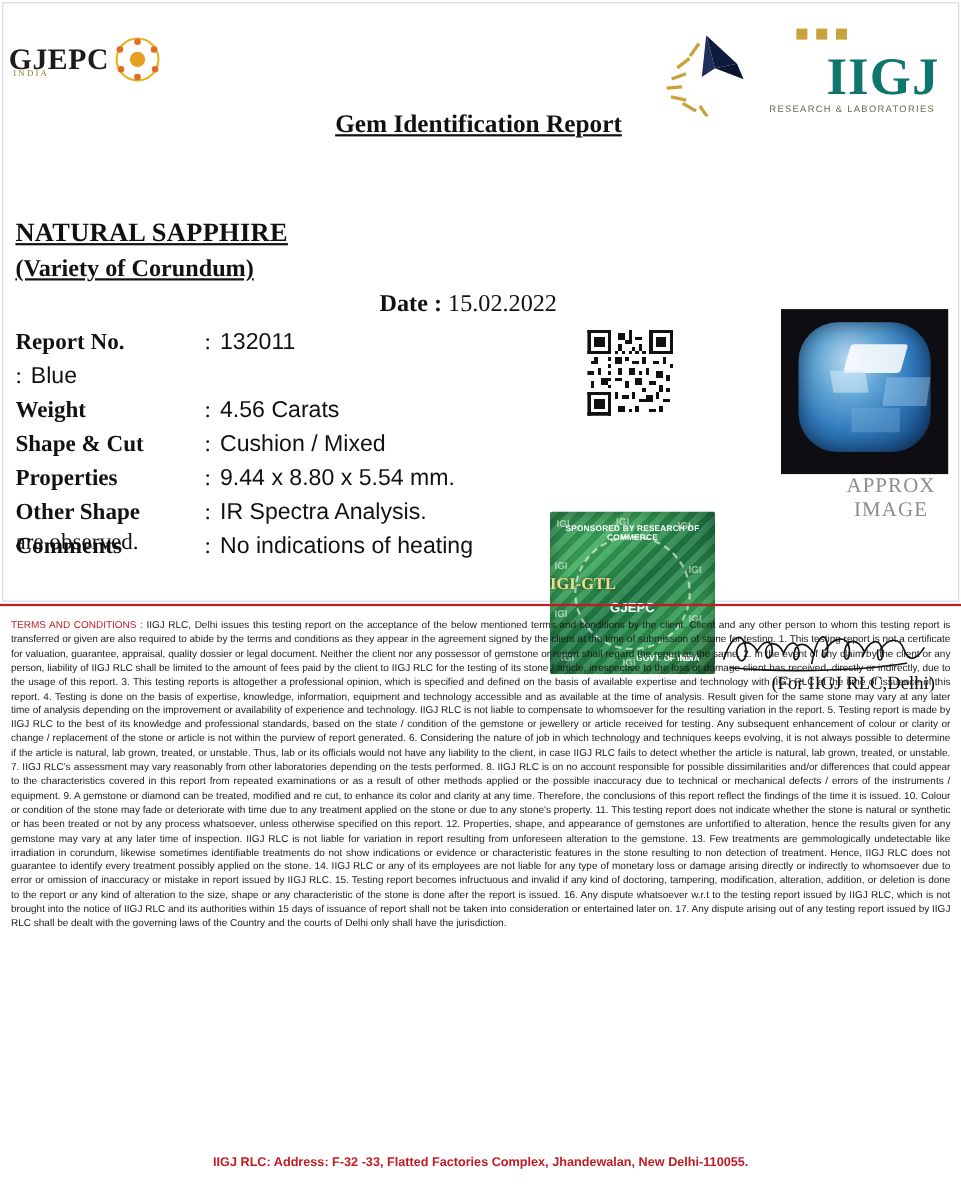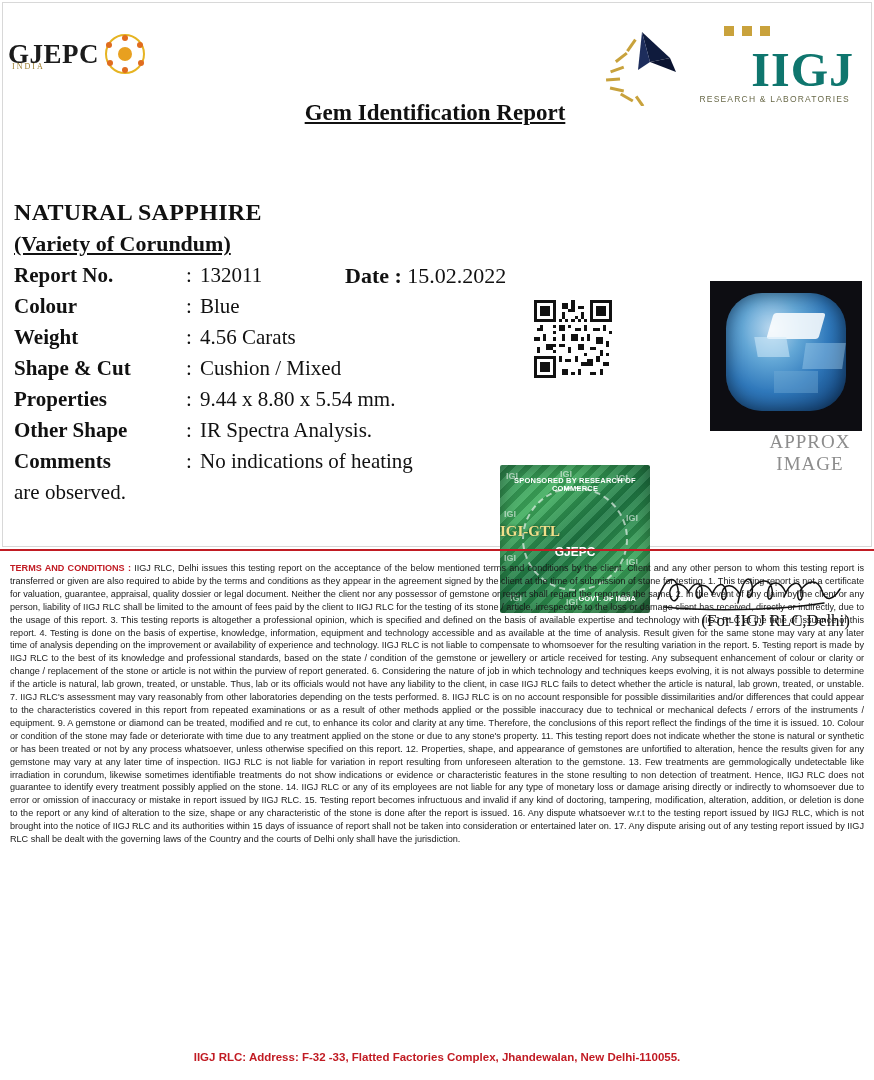--- a/index.html
+++ b/index.html
@@ -26,31 +26,31 @@
 
   .iigj-block { position:absolute; right:14px; top:20px; width:256px; height:74px; }
   .iigj-text { position:absolute; right:6px; top:22px; font-size:48px; font-weight:bold; font-family:"Liberation Serif", serif; letter-spacing:1px; color:#0f766e; }
   .iigj-sub { position:absolute; right:10px; top:74px; font-size:8.5px; letter-spacing:1.2px; color:#6a6a4a; font-family:"Liberation Sans", sans-serif; }
   .iigj-burst { position:absolute; left:0px; top:8px; width:90px; height:78px; }
 
   
   .main { position:relative; }
   .gem-name {
     position:absolute; left:14px; top:104px;
-    font-size:24px; font-weight:bold; letter-spacing:0.3px;
+    font-size:24px; font-weight:bold; text-decoration:underline; letter-spacing:0.3px;
   }
   .gem-variety {
     position:absolute; left:14px; top:136px;
     font-size:22px; font-weight:bold; text-decoration:underline;
   }
   .fields { position:absolute; left:14px; top:168px; width:520px; }
   .frow { display:flex; align-items:baseline; height:31px; font-size:21px; }
   .flabel { width:172px; font-weight:bold; font-family:"Liberation Serif", serif; }
   .fcolon { width:14px; }
-  .fvalue { font-family:Liberation Serif, serif; }
+  .fvalue { font-family:Liberation Sans, sans-serif;margin-top:36px; }
   .date-line { position:absolute; left:345px; top:168px; font-size:22px; font-weight:bold; }
   .date-val { font-weight:normal; }
   .comments-cont { position:absolute; left:14px; top:385px; font-size:21px; }
 
   
   .qr { position:absolute; left:534px; top:205px; width:78px; height:78px; }
   .qr canvas, .qr .qrgrid { width:78px; height:78px; display:block; }
 
   
   .gem-img-box {
@@ -120,21 +120,21 @@
   .divider { position:absolute; left:0; right:0; top:549px; height:2px; background:#c11b23; }
   .frame-top { position:absolute; left:2px; top:2px; right:2px; height:545px; border:1px solid #d8d8d8; pointer-events:none; }
 
   
   .terms {
     position:absolute; left:10px; right:10px; top:562px;
     font-family:"Liberation Sans", sans-serif;
     font-size:9.1px; line-height:1.42; color:#1a1a1a;
     text-align: justify;
   }
-  .terms .tc-head { color:#c11b23; font-weight:bold; }
+  .terms .tc-head { color:#c11b23; font-weight:normal; }
   .footer {
     position:absolute; left:0; right:0; bottom:14px; text-align:center;
     color:#c11b23; font-family:"Liberation Sans", sans-serif;
     font-size:11.5px; font-weight:bold; line-height:1.5;
   }
 </style>
 </head>
 <body>
 
 <div class="page">
@@ -191,21 +191,20 @@
     <div class="gem-name">NATURAL SAPPHIRE</div>
     <div class="gem-variety">(Variety of Corundum)</div>
 
     <div class="fields">
       <div class="frow">
         <span class="flabel">Report No.</span>
         <span class="fcolon">:</span>
         <span class="fvalue">132011</span>
       </div>
       <div class="frow">
-        <span class="flabel">Colour</span>
         <span class="fcolon">:</span>
         <span class="fvalue">Blue</span>
       </div>
       <div class="frow">
         <span class="flabel">Weight</span>
         <span class="fcolon">:</span>
         <span class="fvalue">4.56 Carats</span>
       </div>
       <div class="frow">
         <span class="flabel">Shape &amp; Cut</span>

